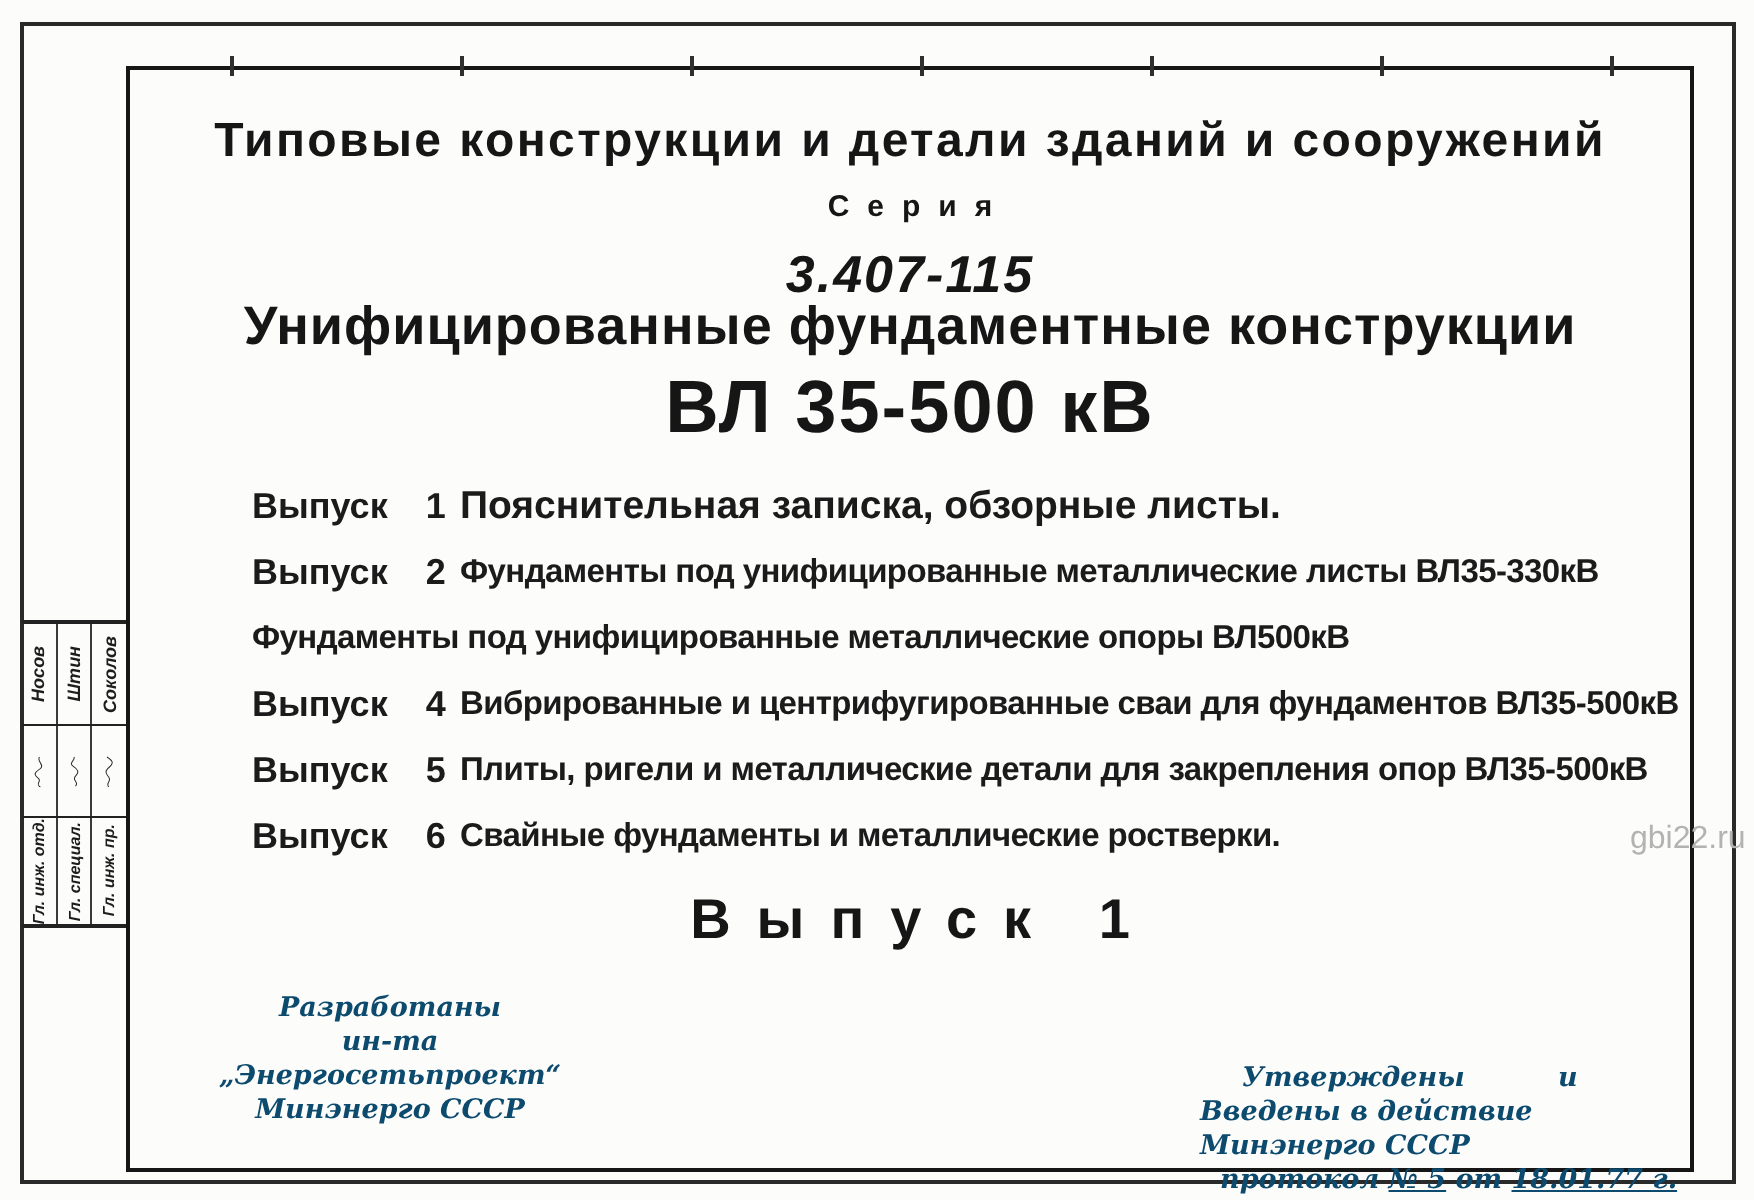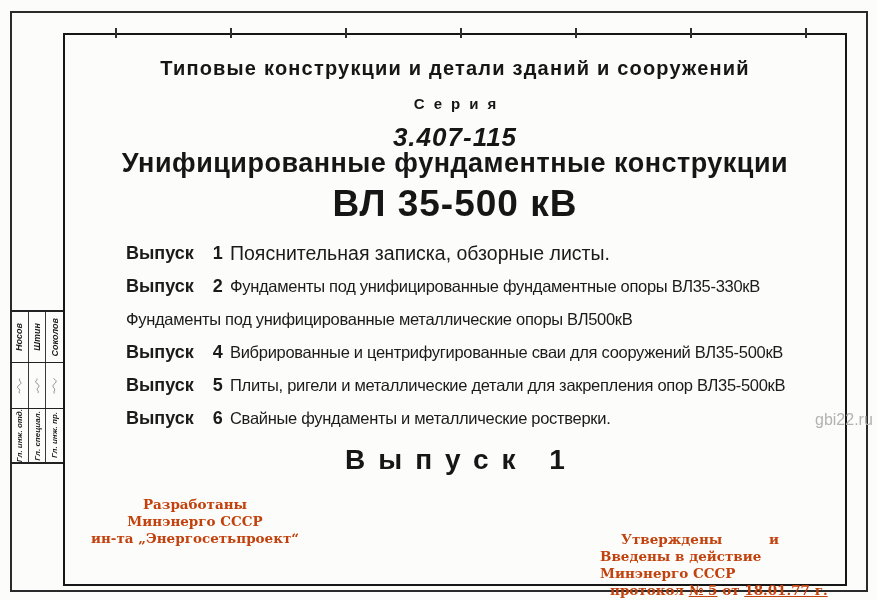--- a/index.html
+++ b/index.html
@@ -22,45 +22,45 @@
     left: 63px; top: 33px; width: 784px; height: 553px;
     border: 2px solid #161616;
     background: transparent;
   }
   .tick { width: 2px; height: 10px; background: #2f2f2f; top: 28px; }
 
   
   .drafting { font-weight: 700; color: #161616; }
   .centered { left: 63px; width: 784px; text-align: center; }
 
-  .doc-header   { top: 57px;  font-size: 20px; letter-spacing: 1.2px; }
+  .doc-header   { top: 57px;  font-size: 24px; letter-spacing: 1.2px; }
   .series-label { top: 95px;  font-size: 15px; letter-spacing: 9px; text-indent: 9px; }
   .series-num   { top: 112px; font-size: 26px; font-style: italic; letter-spacing: 1px; margin-top: 10px; }
   .main-title   { top: 148px; font-size: 27px; letter-spacing: 0.5px; }
   .voltage-sub  { top: 183px; font-size: 37px; letter-spacing: 1px; }
 
   .issues { left: 126px; top: 237px; width: 712px; }
   .issue-row { display: flex; align-items: center; height: 33px; }
   .issue-label {
     flex: 0 0 104px; font-size: 18px; font-weight: 700;
     word-spacing: 14px; white-space: nowrap;
   }
   .issue-text {
-    font-size: 16.5px; font-weight: 400; letter-spacing: -0.3px;
+    font-size: 16.5px; font-weight: 700; letter-spacing: -0.3px;
     white-space: nowrap;
   }
   .issue-row:first-child .issue-text { font-size: 19.5px; letter-spacing: 0; }
 
   .current-issue {
     top: 444px; font-size: 28px; letter-spacing: 13px; text-indent: 13px;
   }
 
   .script-text {
     font-family: "DejaVu Serif", "Liberation Serif", serif;
-    font-weight: 700; color: #c2410c;
+    font-style: italic; font-weight: 700; color: #0c4a6e;
   }
   .developed {
     left: 84px; top: 496px; width: 222px; text-align: center;
     font-size: 13.5px; line-height: 17px;
   }
   .approved {
     left: 600px; top: 531px; width: 246px;
     font-size: 13.5px; line-height: 17px;
   }
   .approved .line1 { margin-left: 21px; word-spacing: 42px; }
@@ -118,45 +118,45 @@
 
 <div class="abs centered drafting voltage-sub">ВЛ 35-500 кВ</div>
 
 <div class="abs issues">
   <div class="issue-row">
     <span class="issue-label">Выпуск 1</span>
     <span class="issue-text">Пояснительная записка, обзорные листы.</span>
   </div>
   <div class="issue-row">
     <span class="issue-label">Выпуск 2</span>
-    <span class="issue-text">Фундаменты под унифицированные фундаментные опоры ВЛ35-330кВ</span>
+    <span class="issue-text">Фундаменты под унифицированные металлические листы ВЛ35-330кВ</span>
   </div>
   <div class="issue-row">
     <span class="issue-text">Фундаменты под унифицированные металлические опоры ВЛ500кВ</span>
   </div>
   <div class="issue-row">
     <span class="issue-label">Выпуск 4</span>
-    <span class="issue-text">Вибрированные и центрифугированные сваи для сооружений ВЛ35-500кВ</span>
+    <span class="issue-text">Вибрированные и центрифугированные сваи для фундаментов ВЛ35-500кВ</span>
   </div>
   <div class="issue-row">
     <span class="issue-label">Выпуск 5</span>
     <span class="issue-text">Плиты, ригели и металлические детали для закрепления опор ВЛ35-500кВ</span>
   </div>
   <div class="issue-row">
     <span class="issue-label">Выпуск 6</span>
     <span class="issue-text">Свайные фундаменты и металлические ростверки.</span>
   </div>
 </div>
 
 <div class="abs centered drafting current-issue">Выпуск 1</div>
 
 <div class="abs developed script-text">
   <div>Разработаны</div>
+  <div>ин-та „Энергосетьпроект“</div>
   <div>Минэнерго СССР</div>
-  <div>ин-та „Энергосетьпроект“</div>
 </div>
 
 <div class="abs approved script-text">
   <div class="line1">Утверждены и</div>
   <div class="line2">Введены в действие Минэнерго СССР</div>
   <div class="line3">
     <span>протокол</span>
     <span class="fill">№ 5</span>
     <span>от</span>
     <span class="fill">18.01.77 г.</span>

